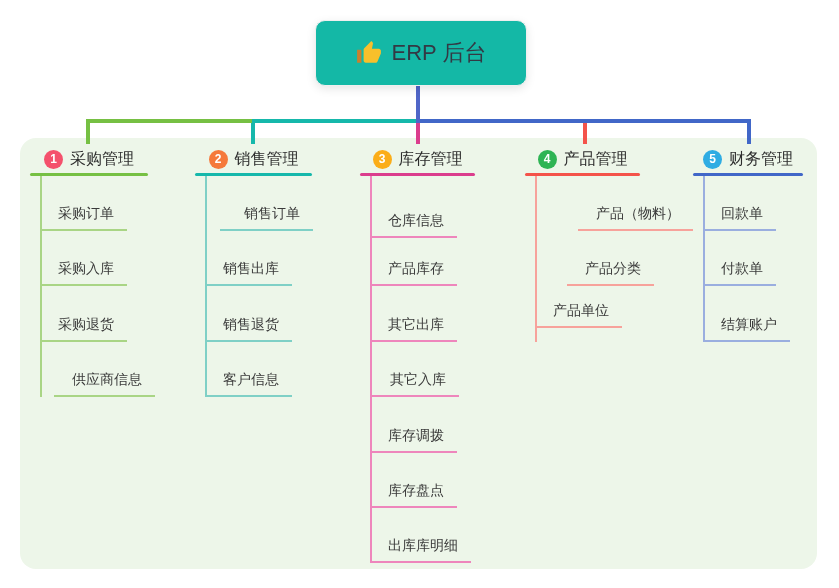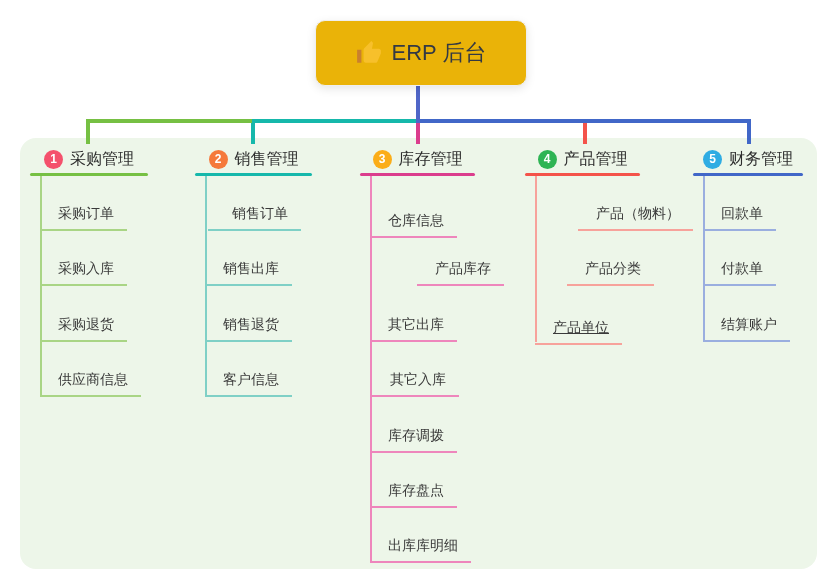--- a/index.html
+++ b/index.html
@@ -1,20 +1,20 @@
 <!DOCTYPE html>
 <html><head>
 <meta charset="utf-8">
 <style>
   html,body{margin:0;padding:0;background:#ffffff;font-family:"Liberation Sans","DejaVu Sans",sans-serif;}
   .canvas{position:relative;width:839px;height:588px;background:#ffffff;overflow:hidden;}
   .panel{position:absolute;left:20px;top:138px;width:797px;height:431px;border-radius:16px;}
   .line{position:absolute;}
   .root-node{position:absolute;left:315px;top:20px;width:210px;height:64px;
-    background:#eab308;border:1px solid #efefef;border-radius:10px;
+    background:#14b8a6;border:1px solid #efefef;border-radius:10px;
     box-shadow:0 3px 10px rgba(0,0,0,0.10);
     display:flex;align-items:center;justify-content:center;gap:10px;
     font-size:22px;font-weight:500;color:#333944;cursor:pointer;}
   .thumb{display:inline-flex;width:26px;height:26px;}
   .branch-header{position:absolute;top:146px;height:26px;display:flex;align-items:center;justify-content:center;gap:7px;cursor:pointer;}
   .badge{display:inline-flex;width:19px;height:19px;border-radius:50%;
     align-items:center;justify-content:center;color:#ffffff;font-size:12px;font-weight:bold;flex:0 0 auto;}
   .btitle{font-size:16px;font-weight:500;color:#2d2d2d;white-space:nowrap;}
   .hline{position:absolute;top:173px;height:3px;border-radius:2px;}
   .spine{position:absolute;top:176px;width:2px;}
@@ -53,53 +53,53 @@
   <div id="branches">
       <div class="branch-header" style="left: 30px; width: 118px;">
         <span class="badge" style="background: rgb(244, 81, 108);">1</span>
         <span class="btitle">采购管理</span>
       </div>
       <div class="hline" style="left: 30px; width: 118px; background: rgb(118, 192, 67);"></div>
       <div class="spine" style="left: 40px; height: 221.2px; background: rgb(169, 213, 133);"></div>
       <div class="child" style="left: 40px; top: 203px; border-bottom-color: rgb(169, 213, 133);">采购订单</div>
       <div class="child" style="left: 40px; top: 258.4px; border-bottom-color: rgb(169, 213, 133);">采购入库</div>
       <div class="child" style="left: 40px; top: 313.8px; border-bottom-color: rgb(169, 213, 133); text-align: right;">采购退货</div>
-      <div class="child" style="left: 40px; top: 369.2px; border-bottom-color: rgb(169, 213, 133);">供应商信息</div>
+      <div class="child" style="left: 54px; top: 369.2px; border-bottom-color: rgb(169, 213, 133);">供应商信息</div>
       <div class="branch-header" style="left: 195px; width: 117px;">
         <span class="badge" style="background: rgb(245, 121, 59);">2</span>
         <span class="btitle">销售管理</span>
       </div>
       <div class="hline" style="left: 195px; width: 117px; background: rgb(22, 184, 171);"></div>
       <div class="spine" style="left: 205px; height: 221.2px; background: rgb(127, 208, 198);"></div>
-      <div class="child" style="left: 208px; top: 203px; border-bottom-color: rgb(127, 208, 198); padding-left: 24px;">销售订单</div>
+      <div class="child" style="left: 220px; top: 203px; border-bottom-color: rgb(127, 208, 198); padding-left: 24px;">销售订单</div>
       <div class="child" style="left: 205px; top: 258.4px; border-bottom-color: rgb(127, 208, 198);">销售出库</div>
       <div class="child" style="left: 205px; top: 313.8px; border-bottom-color: rgb(127, 208, 198);">销售退货</div>
       <div class="child" style="left: 205px; top: 369.2px; border-bottom-color: rgb(127, 208, 198);">客户信息</div>
       <div class="branch-header" style="left: 360px; width: 115px;">
         <span class="badge" style="background: rgb(251, 173, 24);">3</span>
         <span class="btitle">库存管理</span>
       </div>
       <div class="hline" style="left: 360px; width: 115px; background: rgb(219, 61, 141);"></div>
       <div class="spine" style="left: 370px; height: 387.4px; background: rgb(238, 134, 188);"></div>
       <div class="child" style="left: 370px; top: 203px; border-bottom-color: rgb(238, 134, 188); margin-top: 7px;">仓库信息</div>
-      <div class="child" style="left: 370px; top: 258.4px; border-bottom-color: rgb(238, 134, 188); margin-left: 47px;">产品库存</div>
+      <div class="child" style="left: 370px; top: 258.4px; border-bottom-color: rgb(238, 134, 188);">产品库存</div>
       <div class="child" style="left: 370px; top: 313.8px; border-bottom-color: rgb(238, 134, 188);">其它出库</div>
       <div class="child" style="left: 370px; top: 369.2px; border-bottom-color: rgb(238, 134, 188); padding-left: 20px;">其它入库</div>
       <div class="child" style="left: 370px; top: 424.6px; border-bottom-color: rgb(238, 134, 188);">库存调拨</div>
       <div class="child" style="left: 370px; top: 480px; border-bottom-color: rgb(238, 134, 188);">库存盘点</div>
       <div class="child" style="left: 370px; top: 535.4px; border-bottom-color: rgb(238, 134, 188);">出库库明细</div>
       <div class="branch-header" style="left: 525px; width: 115px;">
         <span class="badge" style="background: rgb(46, 180, 84);">4</span>
         <span class="btitle">产品管理</span>
       </div>
       <div class="hline" style="left: 525px; width: 115px; background: rgb(244, 83, 74);"></div>
       <div class="spine" style="left: 535px; height: 165.8px; background: rgb(247, 162, 155);"></div>
       <div class="child" style="left: 535px; top: 203px; border-bottom-color: rgb(247, 162, 155); margin-left: 43px;">产品（物料）</div>
       <div class="child" style="left: 535px; top: 258.4px; border-bottom-color: rgb(247, 162, 155); margin-left: 32px;">产品分类</div>
-      <div class="child" style="left: 535px; top: 317px; border-bottom-color: rgb(247, 162, 155); text-decoration: underline;">产品单位</div>
+      <div class="child" style="left: 535px; top: 300px; border-bottom-color: rgb(247, 162, 155);">产品单位</div>
       <div class="branch-header" style="left: 693px; width: 110px;">
         <span class="badge" style="background: rgb(47, 172, 227);">5</span>
         <span class="btitle">财务管理</span>
       </div>
       <div class="hline" style="left: 693px; width: 110px; background: rgb(65, 103, 200);"></div>
       <div class="spine" style="left: 703px; height: 165.8px; background: rgb(154, 174, 223);"></div>
       <div class="child" style="left: 703px; top: 203px; border-bottom-color: rgb(154, 174, 223);">回款单</div>
       <div class="child" style="left: 703px; top: 258.4px; border-bottom-color: rgb(154, 174, 223);">付款单</div>
       <div class="child" style="left: 703px; top: 313.8px; border-bottom-color: rgb(154, 174, 223);">结算账户</div>
     </div>

